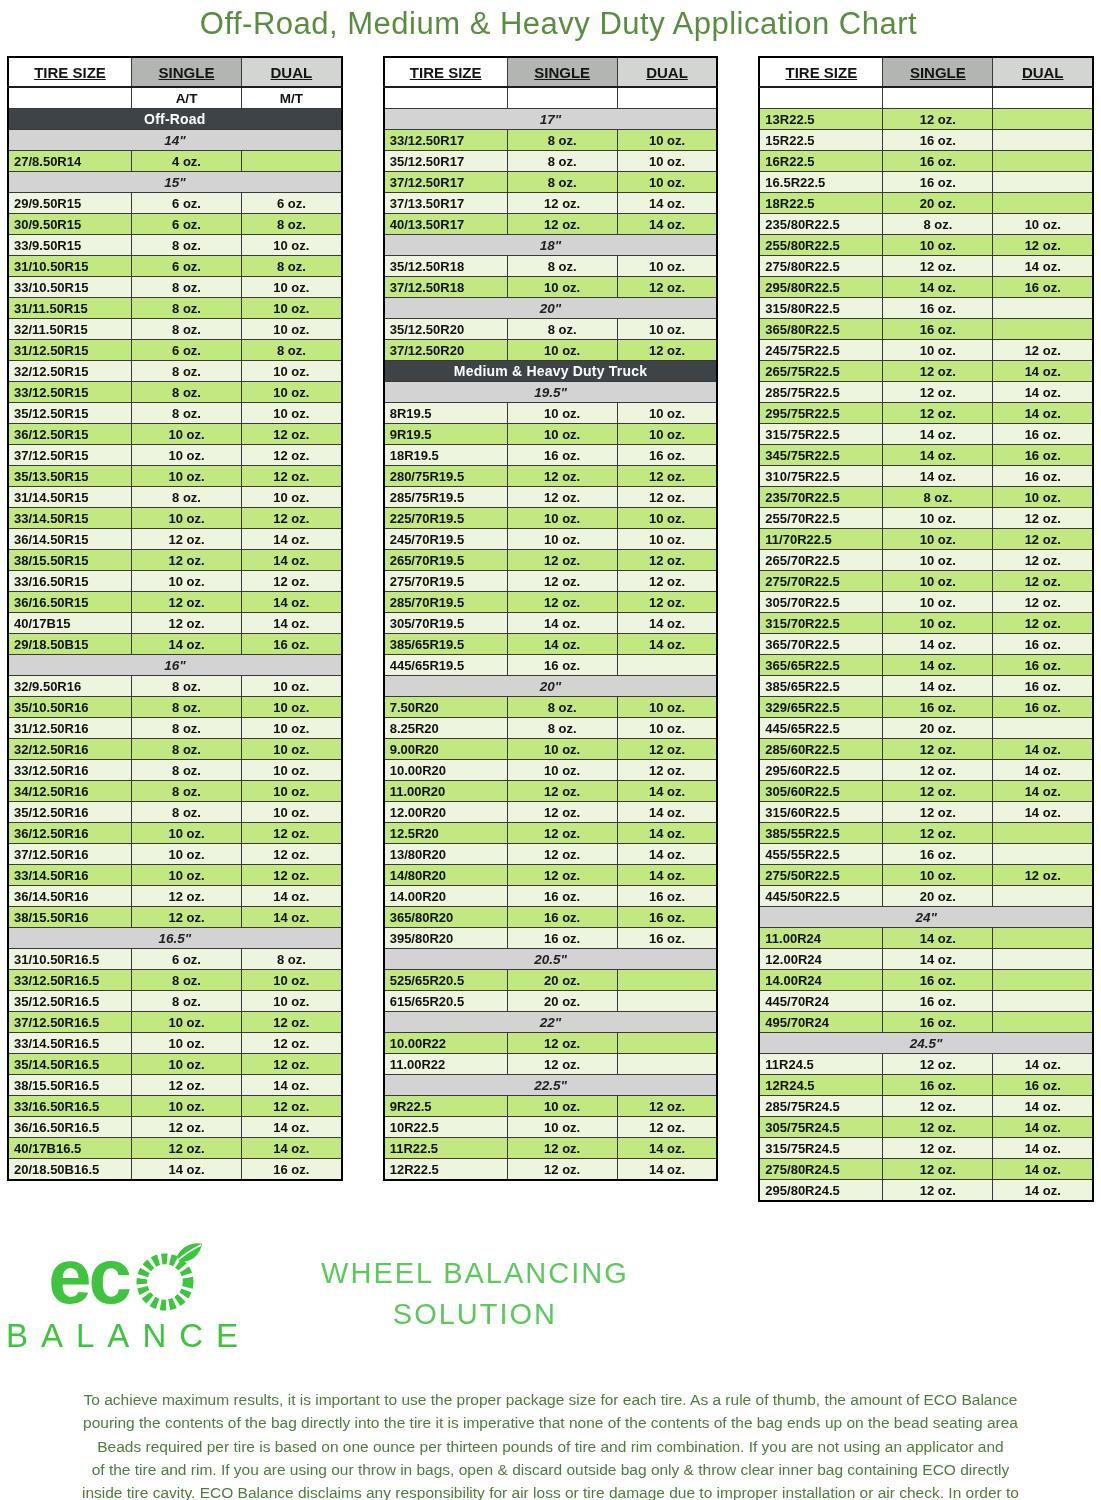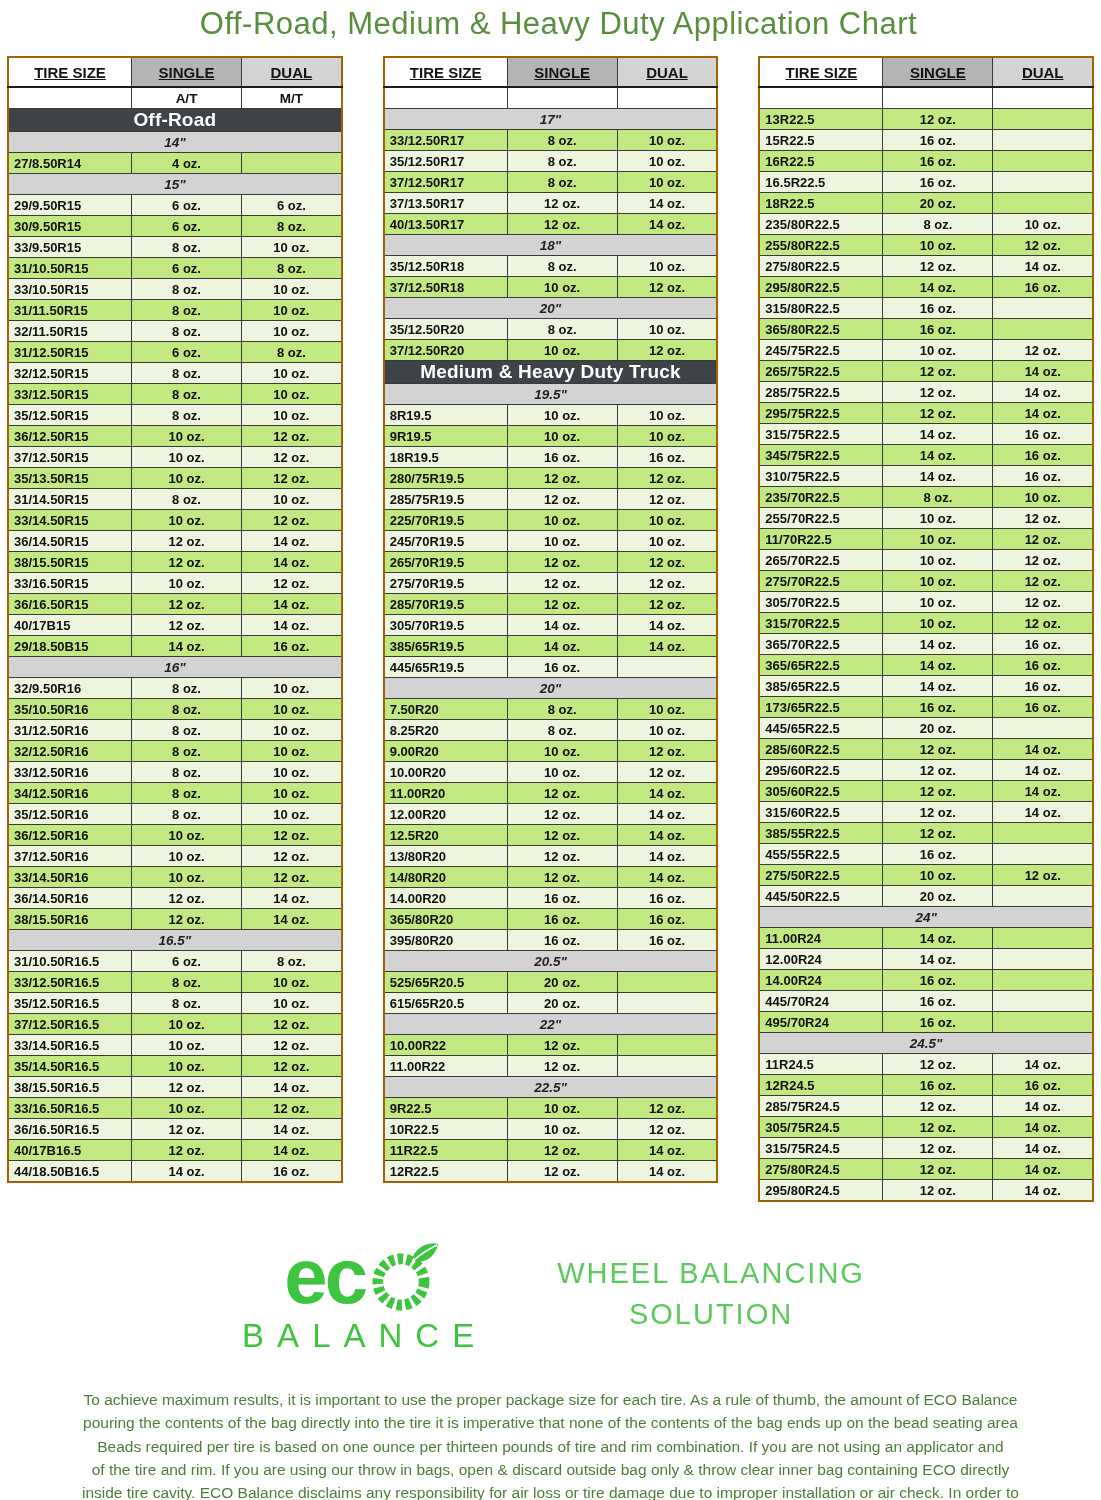--- a/index.html
+++ b/index.html
@@ -25,21 +25,21 @@
   .tables{
     display:flex;
     align-items:flex-start;
     gap:40px;
     padding:0 7px;
   }
   table.app-table{
     border-collapse:collapse;
     flex:1 1 0;
     table-layout:fixed;
-    border:2px solid #a16207;
+    border:2px solid #000000;
   }
   table.app-table th, table.app-table td{
     border:1px solid var(--border);
     height:20px;
     padding:0 2px;
     font-size:13px;
     font-weight:bold;
     text-align:center;
     overflow:hidden;
     white-space:nowrap;
@@ -51,38 +51,38 @@
     color:#141414;
     border-bottom:2px solid #1d1d1d;
   }
   tr.head th.h0{background:#ffffff;}
   tr.head th.h1{background:var(--single-header-bg);}
   tr.head th.h2{background:var(--dual-header-bg);}
   tr.subhead td{background:#ffffff;font-size:13.5px;}
   tr.section td{
     background:var(--section-bg);
     color:#ffffff;
-    font-size:19px;
+    font-size:14px;
     letter-spacing:0.2px;
   }
   tr.size td{
     background:var(--size-bg);
     font-style:italic;
     font-size:13.5px;
     color:#222;
   }
   tr.data.green td{background:var(--row-green);}
   tr.data.light td{background:var(--row-light);}
   tr.data td.tire{text-align:left;padding-left:5px;}
 
   
   .logo-area{
     margin-top:22px;
     display:flex;
-    justify-content:center;
+    justify-content:flex-start;
     align-items:center;
     gap:70px;
     height:140px;
   }
   .eco-logo{text-align:center;line-height:1;}
   .eco-top{
     display:flex;align-items:center;justify-content:center;
     color:var(--logo-green);
     font-size:78px;font-weight:bold;letter-spacing:-3px;
   }
@@ -367,21 +367,21 @@
             <td class="tire">36/16.50R16.5</td>
             <td>12 oz.</td>
             <td>14 oz.</td>
           </tr>
           <tr class="data green">
             <td class="tire">40/17B16.5</td>
             <td>12 oz.</td>
             <td>14 oz.</td>
           </tr>
           <tr class="data light">
-            <td class="tire">44/18.50B16.5</td>
+            <td class="tire">20/18.50B16.5</td>
             <td>14 oz.</td>
             <td>16 oz.</td>
           </tr>
         </tbody>
       </table>
       <table class="app-table">
         <tbody>
           <tr class="head">
             <th class="h0" style="width: 37%;">TIRE SIZE</th>
             <th class="h1" style="width: 33%;">SINGLE</th>
@@ -777,21 +777,21 @@
             <td class="tire">365/65R22.5</td>
             <td>14 oz.</td>
             <td>16 oz.</td>
           </tr>
           <tr class="data light">
             <td class="tire">385/65R22.5</td>
             <td>14 oz.</td>
             <td>16 oz.</td>
           </tr>
           <tr class="data green">
-            <td class="tire">173/65R22.5</td>
+            <td class="tire">329/65R22.5</td>
             <td>16 oz.</td>
             <td>16 oz.</td>
           </tr>
           <tr class="data light">
             <td class="tire">445/65R22.5</td>
             <td>20 oz.</td>
             <td></td>
           </tr>
           <tr class="data green">
             <td class="tire">285/60R22.5</td>

